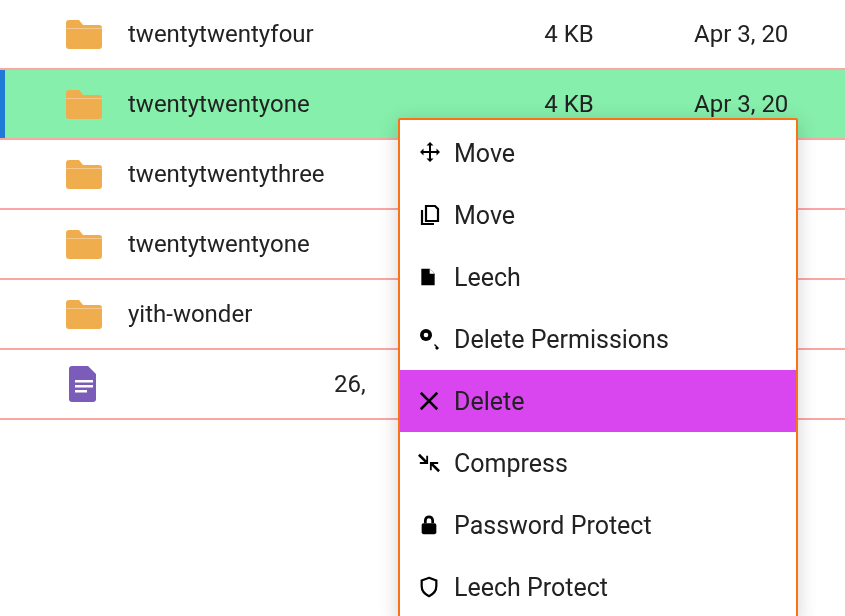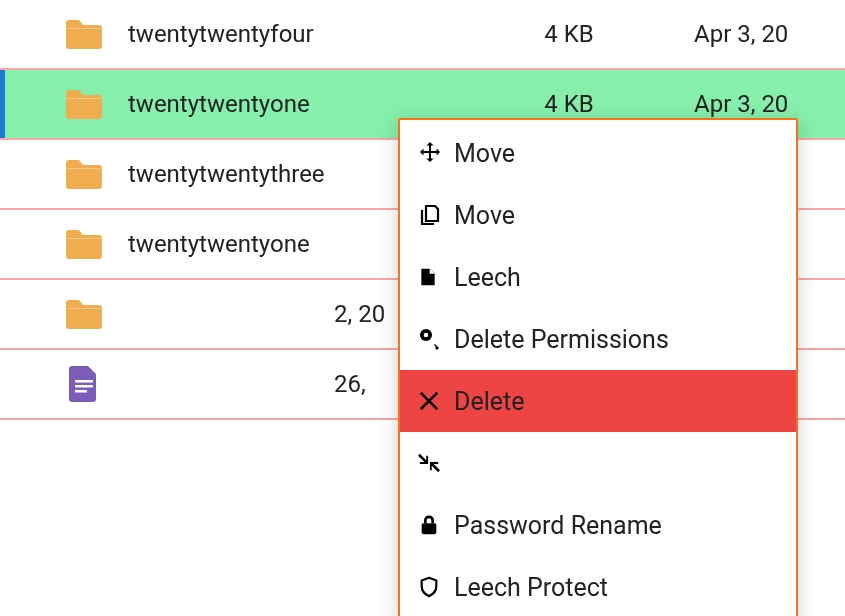--- a/index.html
+++ b/index.html
@@ -80,21 +80,21 @@
     }
     .menu-item {
       display: flex;
       align-items: center;
       height: 62px;
       padding: 0 18px;
       cursor: pointer;
       font-size: 25px;
     }
     .menu-item.hovered {
-      background: #ef4444;
+      background: #d946ef;
     }
     .menu-icon {
       width: 34px;
       height: 30px;
       display: flex;
       align-items: center;
       justify-content: flex-start;
       color: #000;
     }
     .menu-icon svg { display: block; }
@@ -165,20 +165,21 @@
 
   <div class="row">
     <div class="col-icon">
       <span class="folder-icon">
         <svg viewBox="0 0 36 30" width="36" height="30">
             <path fill="#f0ad4e" d="M0 4c0-2 1-3 3-3h10l4 5h16c2 0 3 1 3 3v18c0 2-1 3-3 3H3c-2 0-3-1-3-3V4z"></path>
             <path fill="#ffffff" opacity="0.35" d="M0 9h36v1H0z"></path>
           </svg>
       </span>
     </div>
+    <div class="col-name">yith-wonder</div>
     <div class="col-size"></div>
     <div class="col-date">2, 20</div>
   </div>
 
   <div class="row">
     <div class="col-icon">
       <span class="file-icon">
         <svg viewBox="0 0 30 36" width="30" height="36">
             <path fill="#7b5cb8" d="M3 0h16l8 8v25c0 2-1 3-3 3H3c-2 0-3-1-3-3V3C0 1 1 0 3 0z"></path>
             <rect x="6" y="14" width="18" height="2.5" fill="#fff"></rect>
@@ -242,30 +243,31 @@
     </span>
     <span class="menu-label">Delete</span>
   </div>
 
   <div class="menu-item">
     <span class="menu-icon">
       <svg viewBox="0 0 24 24" width="22" height="22">
           <path fill="#000" d="M2 2l7 7V4h2v9H2v-2h5L0 4l2-2zM22 22l-7-7v5h-2v-9h9v2h-5l7 7-2 2z"></path>
         </svg>
     </span>
+    <span class="menu-label">Compress</span>
   </div>
 
   <div class="menu-item">
     <span class="menu-icon">
       <svg viewBox="0 0 24 24" width="22" height="24">
           <rect x="4" y="10" width="16" height="12" rx="2" fill="#000"></rect>
           <path fill="none" stroke="#000" stroke-width="3" d="M8 10V7a4 4 0 0 1 8 0v3"></path>
         </svg>
     </span>
-    <span class="menu-label">Password Rename</span>
+    <span class="menu-label">Password Protect</span>
   </div>
 
   <div class="menu-item">
     <span class="menu-icon">
       <svg viewBox="0 0 24 24" width="22" height="24">
           <path fill="none" stroke="#000" stroke-width="2.4" d="M12 2l8 3v6c0 5-3.5 9-8 11-4.5-2-8-6-8-11V5l8-3z"></path>
         </svg>
     </span>
     <span class="menu-label">Leech Protect</span>
   </div>

